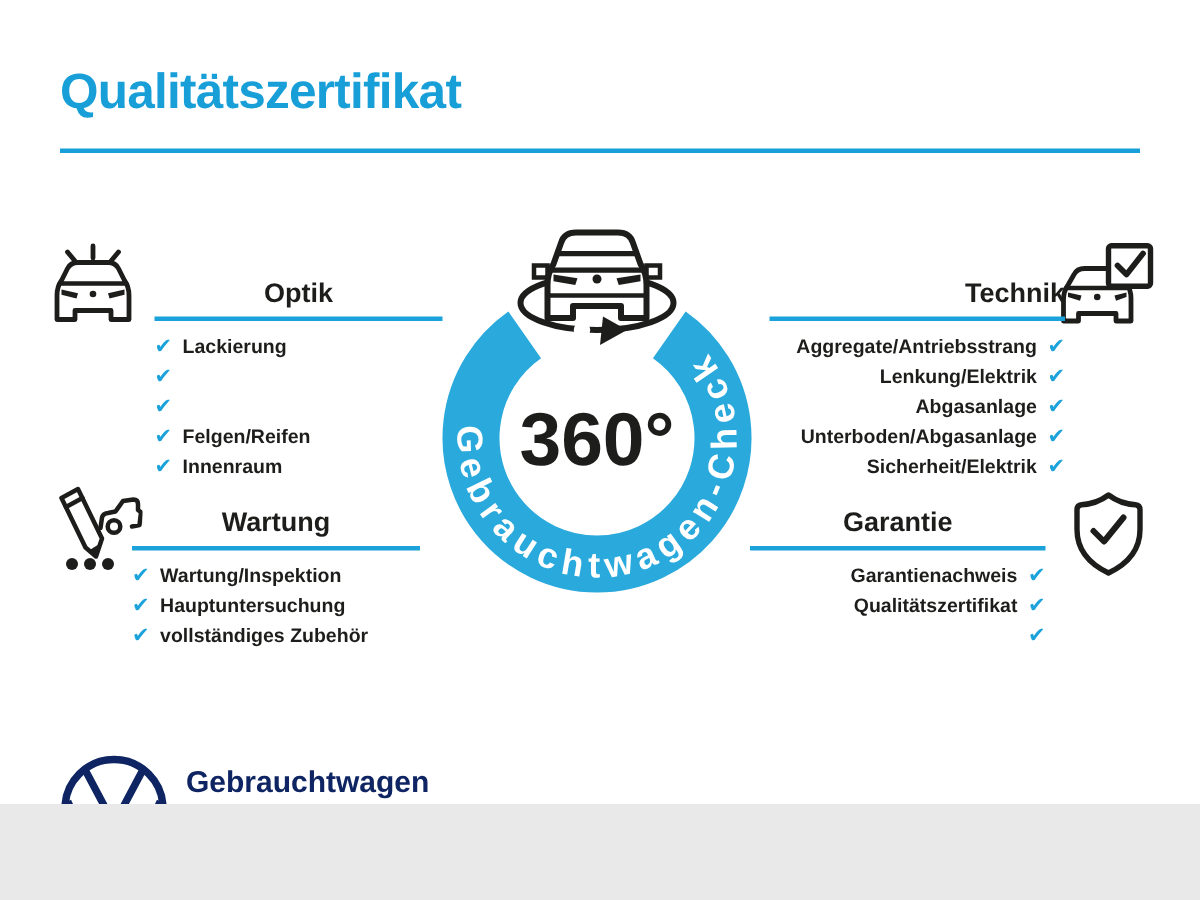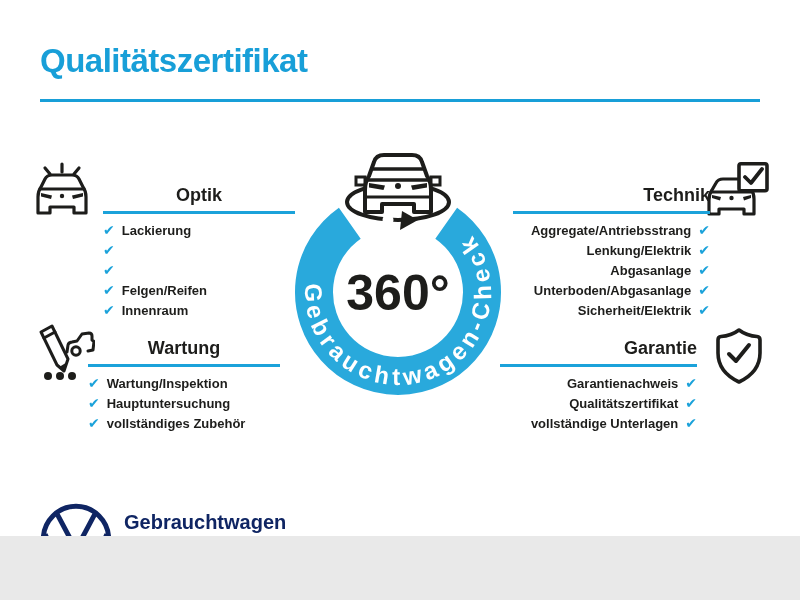--- a/index.html
+++ b/index.html
@@ -15,21 +15,21 @@
 
   .block{position:absolute;text-align:center;}
   .block h2{margin:0;font-size:18px;font-weight:bold;color:#1d1d1b;line-height:22px;}
   .block .rule{height:3px;background:#1ba2da;margin-top:5px;}
   .block ul{list-style:none;margin:9px 0 0;padding:0;}
   .block li{display:flex;align-items:center;gap:7px;margin:0 0 5px;font-size:13px;line-height:15px;font-weight:bold;white-space:nowrap;}
   .check{color:#1ba2da;font-size:14px;font-weight:bold;flex:0 0 auto;}
   .sec-optik{left:103px;top:184px;width:192px;}
   .sec-wartung{left:88px;top:337px;width:192px;}
   .sec-technik{left:513px;top:184px;width:197px;text-align:right;}
-  .sec-garantie{left:500px;top:337px;width:197px;text-align:right;}
+  .sec-garantie{left:500px;top:337px;width:197px;text-align:center;}
   .block.right li{flex-direction:row-reverse;justify-content:flex-start;}
 
   .icon{position:absolute;}
   .ic-optik{left:32px;top:161px;}
   .ic-wartung{left:31px;top:321px;}
   .ic-technik{left:706px;top:162px;}
   .ic-garantie{left:714px;top:327px;}
 
   .badge{position:absolute;left:268px;top:140px;width:264px;height:266px;}
   .badge svg{display:block;}
@@ -189,21 +189,20 @@
           <span>Garantienachweis</span>
         </li>
 
         <li>
           <span class="check">✔</span>
           <span>Qualitätszertifikat</span>
         </li>
 
         <li>
           <span class="check">✔</span>
-          <span>vollständige Unterlagen</span>
         </li>
       </ul>
   </section>
 
   <div class="badge">
     <svg width="264" height="266" viewBox="0 0 264 266">
 
       <g>
         <ellipse cx="130" cy="62" rx="51" ry="18" fill="none" stroke="#1d1d1b" stroke-width="4"></ellipse>
         <circle cx="120" cy="80" r="5.5" fill="#ffffff"></circle>

